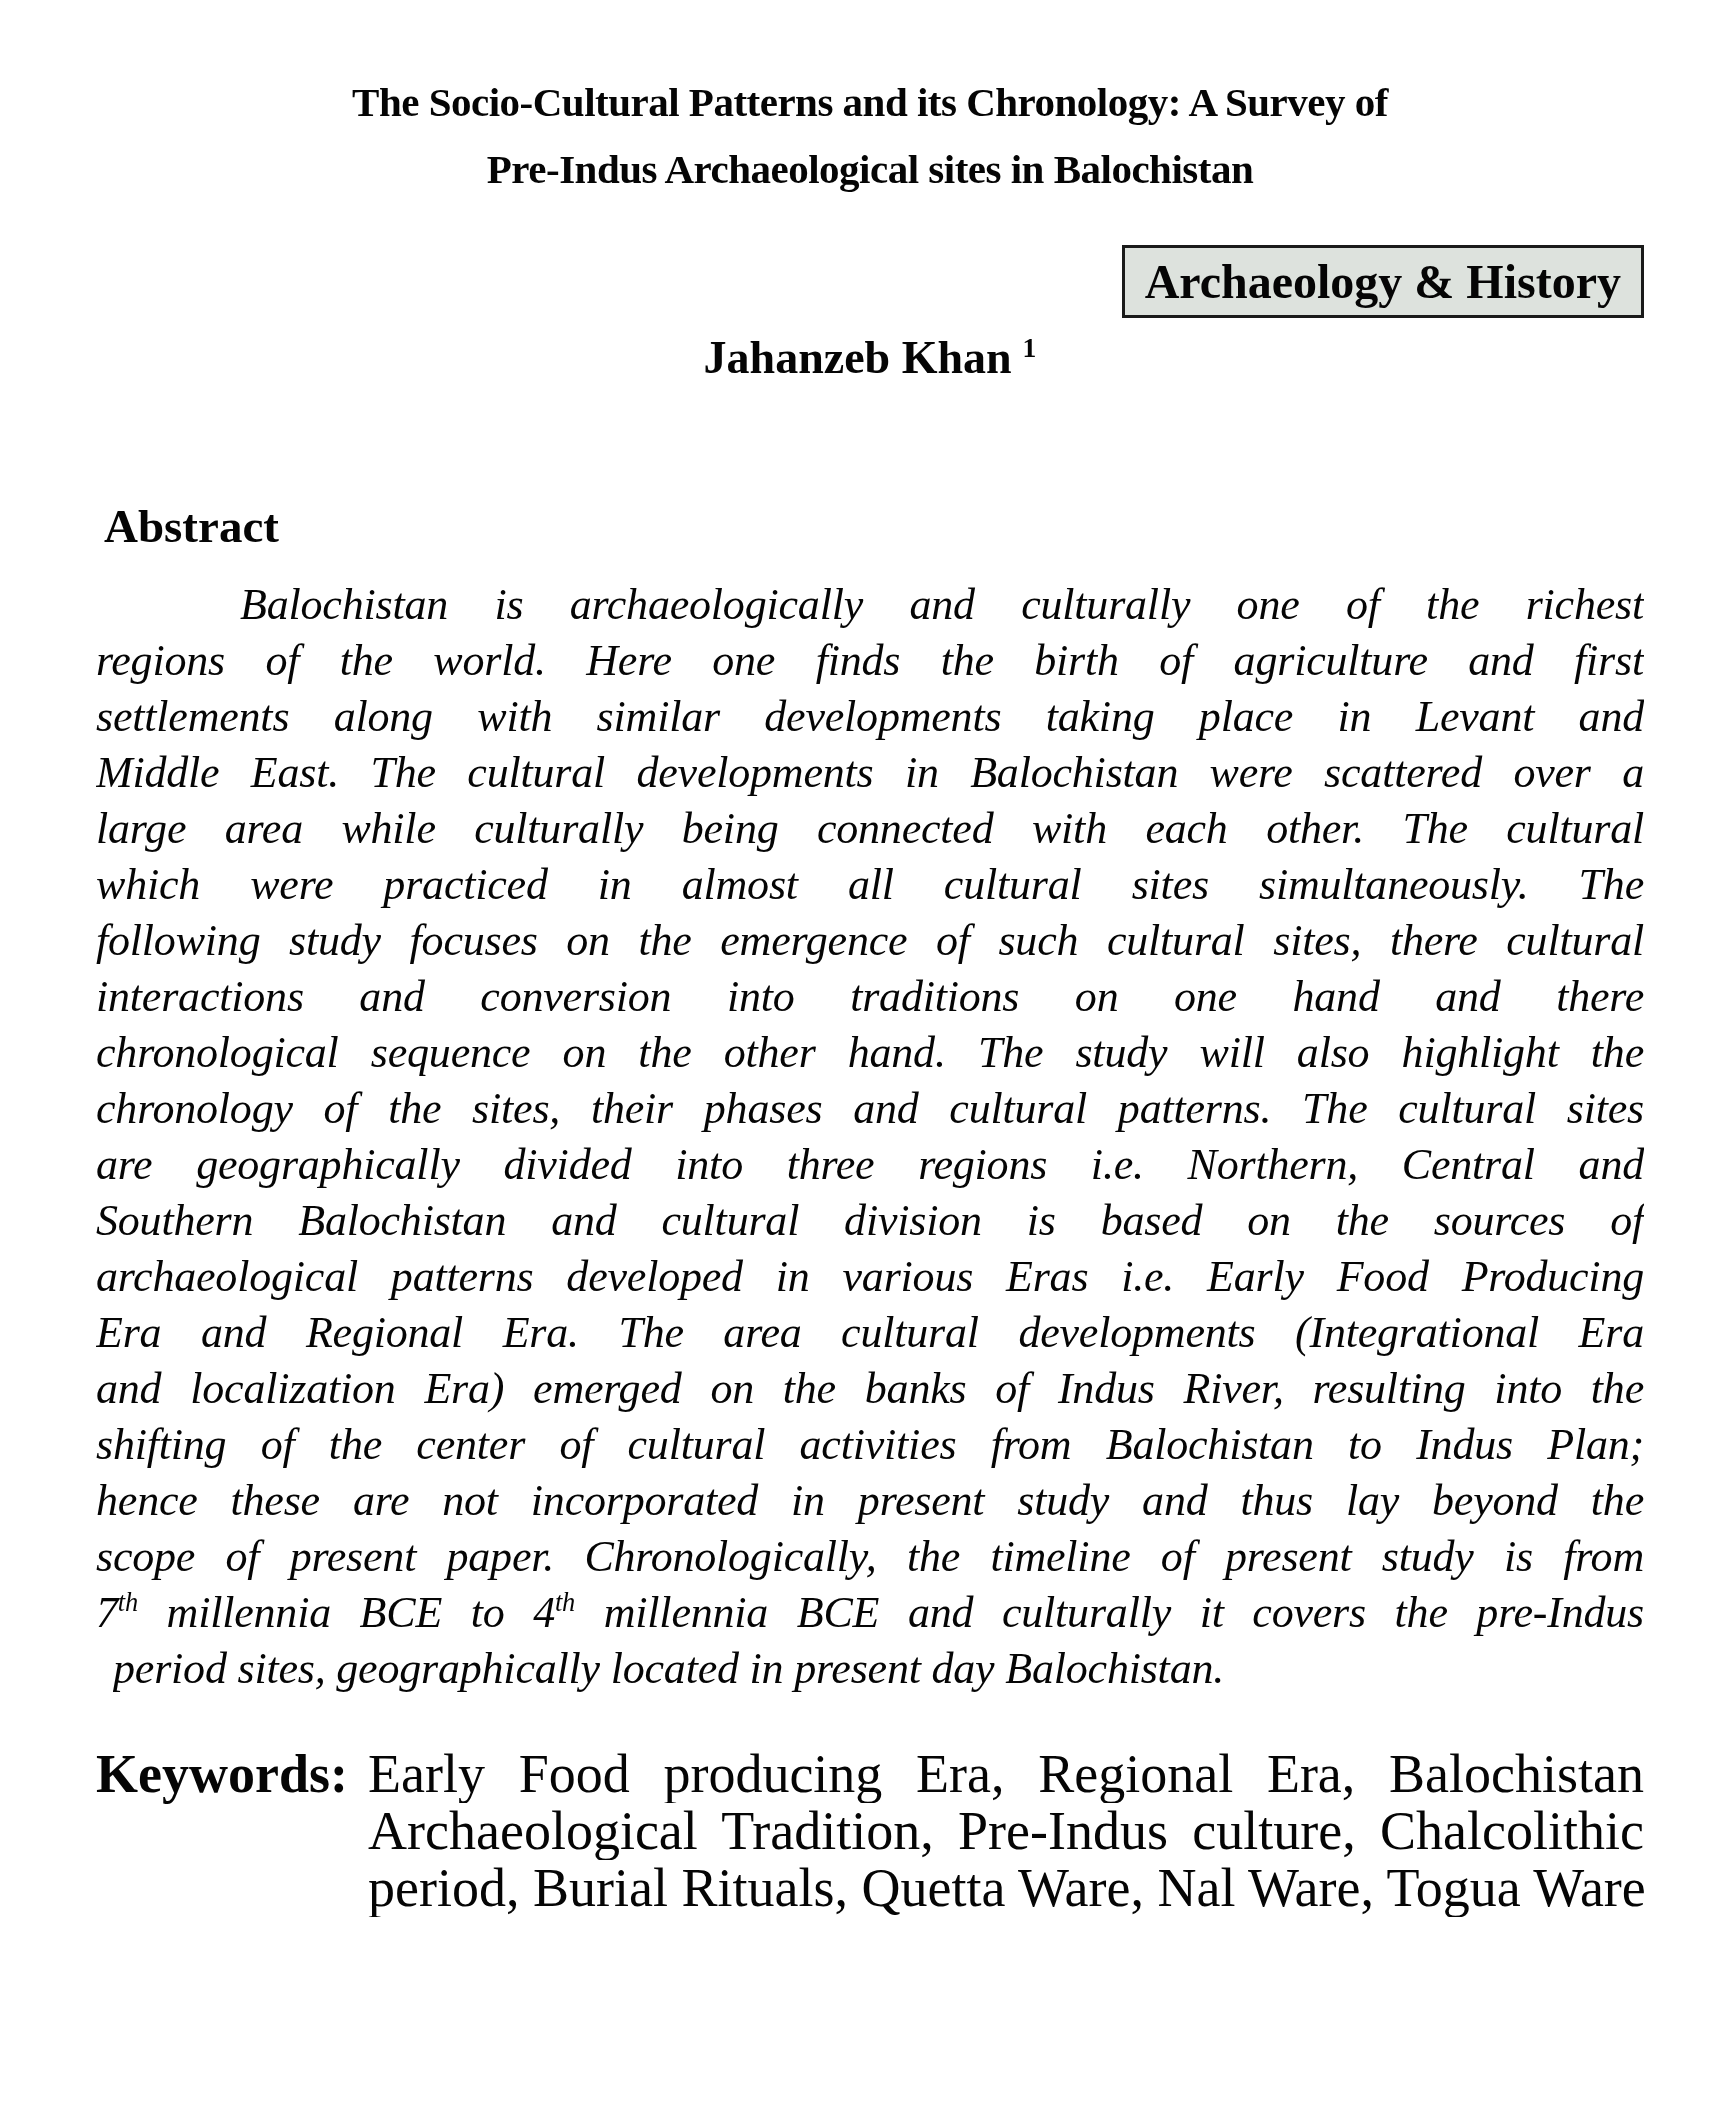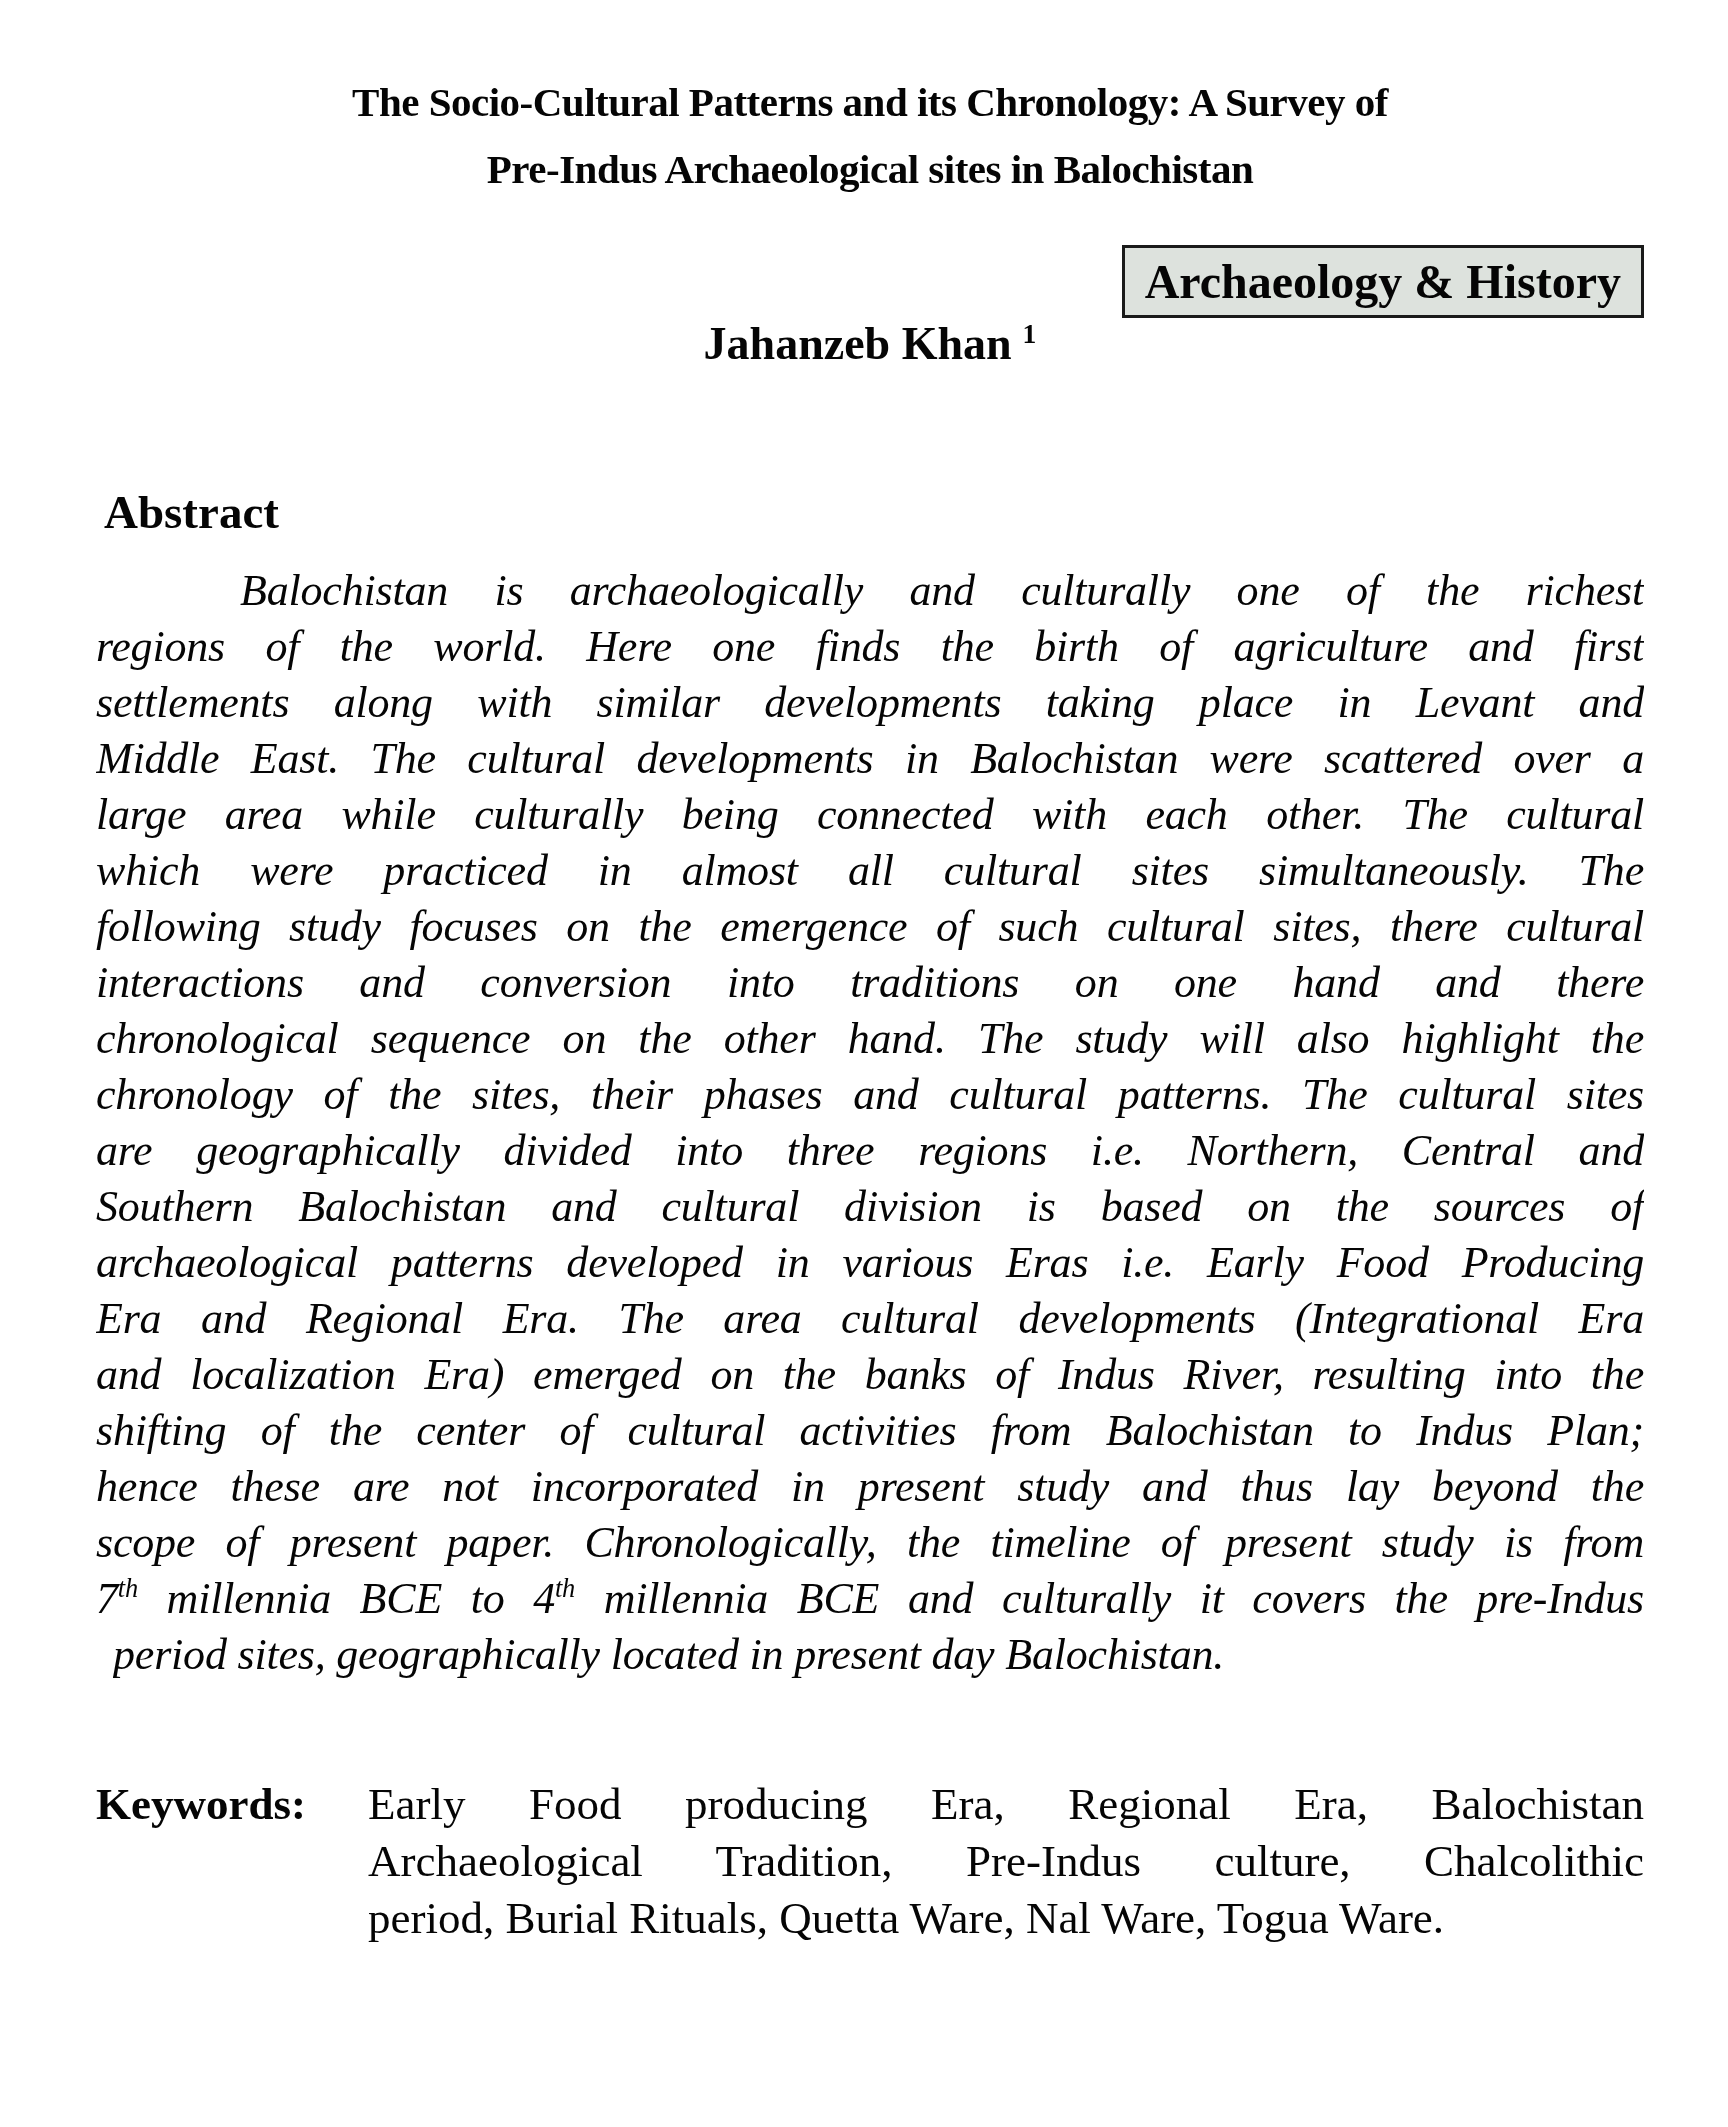--- a/index.html
+++ b/index.html
@@ -33,21 +33,21 @@
   .badge {
     font-size: 48px;
     font-weight: bold;
     line-height: 61px;
     padding: 3px 20px;
     border: 3px solid #1a1a1a;
     background: #dde2dd;
     white-space: nowrap;
   }
   .author {
-    margin-top: 0;
+    margin-top: 14px;
     text-align: center;
     font-size: 46px;
     font-weight: bold;
     line-height: 51px;
   }
   .author sup {
     font-size: 60%;
     margin-left: 11px;
     line-height: 0;
   }
@@ -71,22 +71,22 @@
     white-space: nowrap;
   }
   .abs-line:first-child { text-indent: 144px; }
   .abs-line:last-child { text-align-last: left; margin-left: 17px; }
   .abs-line sup, .kw-line sup {
     font-size: 60%;
     line-height: 0;
   }
   .keywords {
     display: flex;
-    margin-top: 93px;
-    font-size: 45px;
+    margin-top: 49px;
+    font-size: 54px;
     line-height: 57px;
   }
   .kw-label {
     flex: 0 0 272px;
     width: 272px;
     font-weight: bold;
   }
   .kw-lines { flex: 1; min-width: 0; }
   .kw-line {
     text-align: justify;

